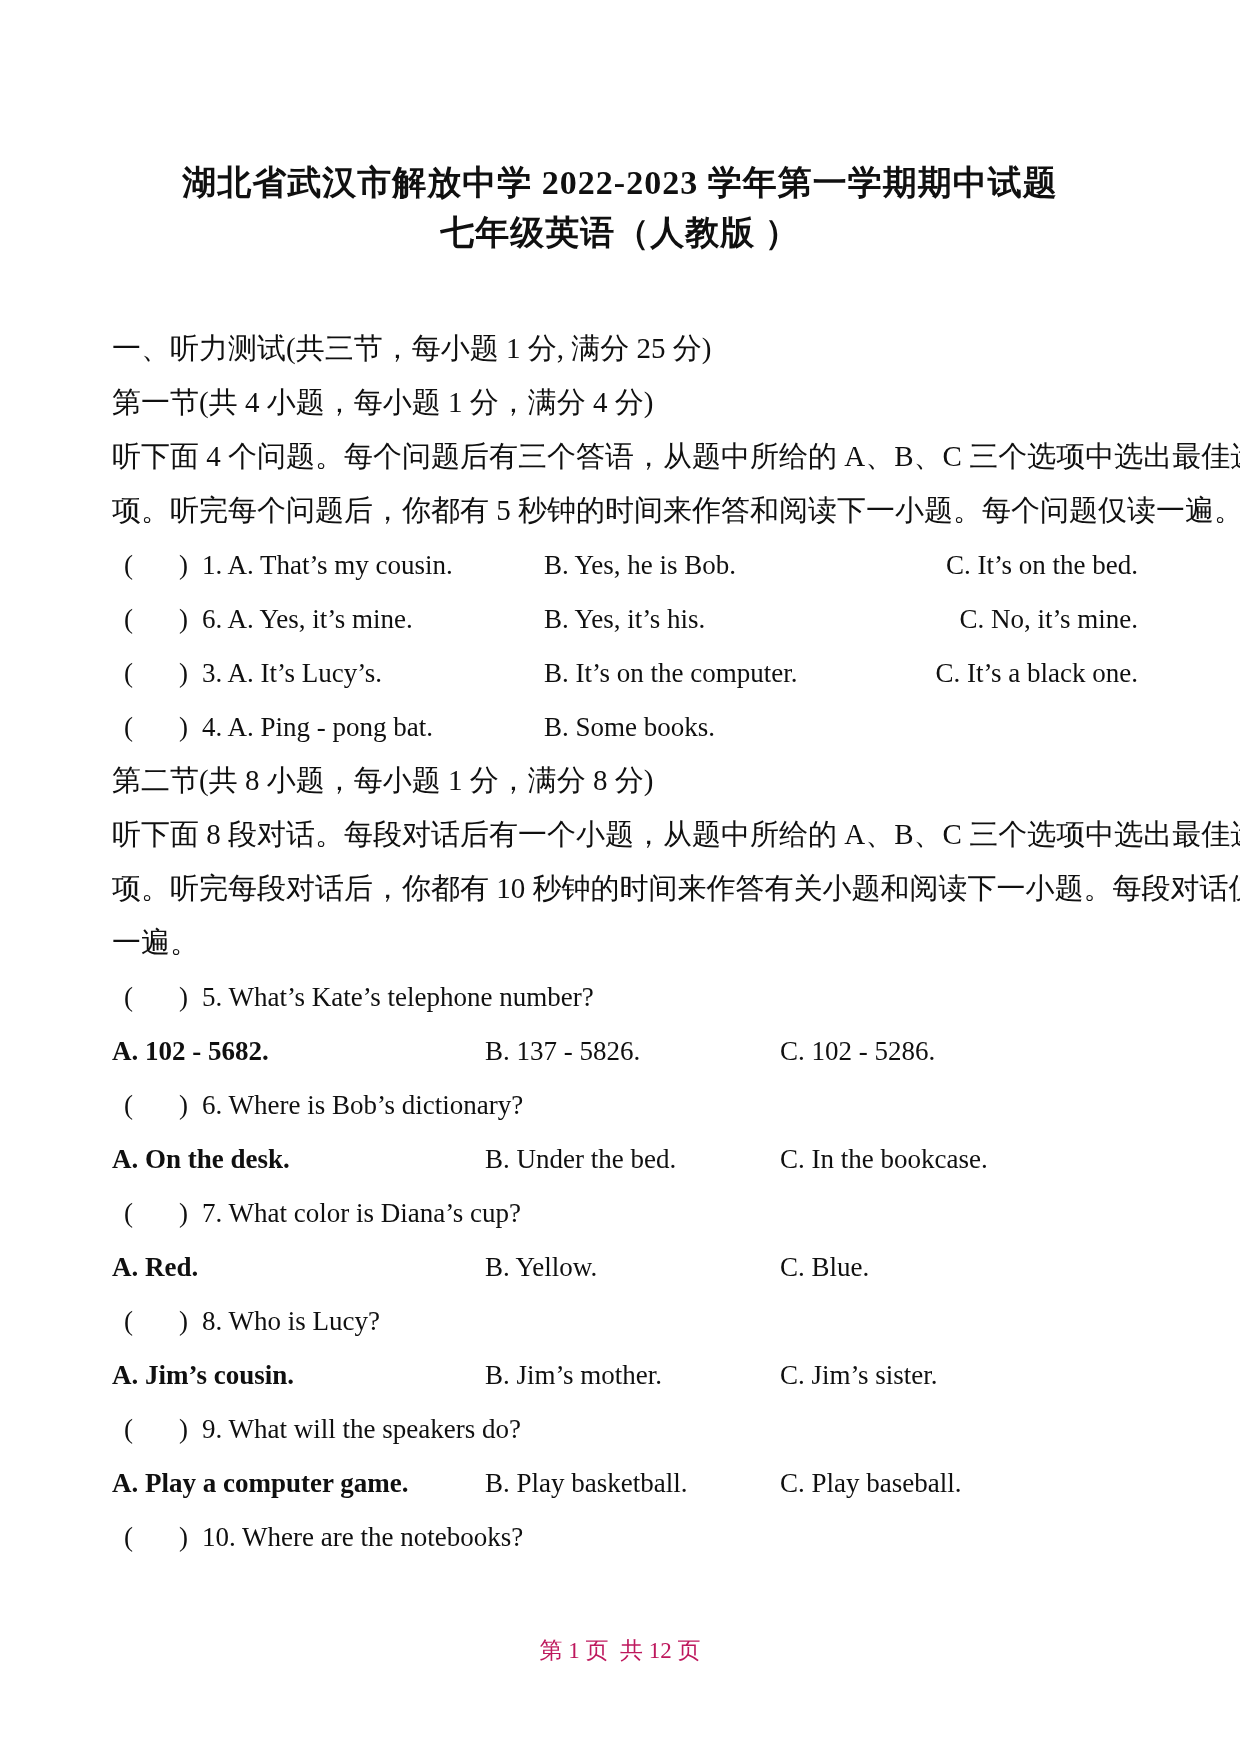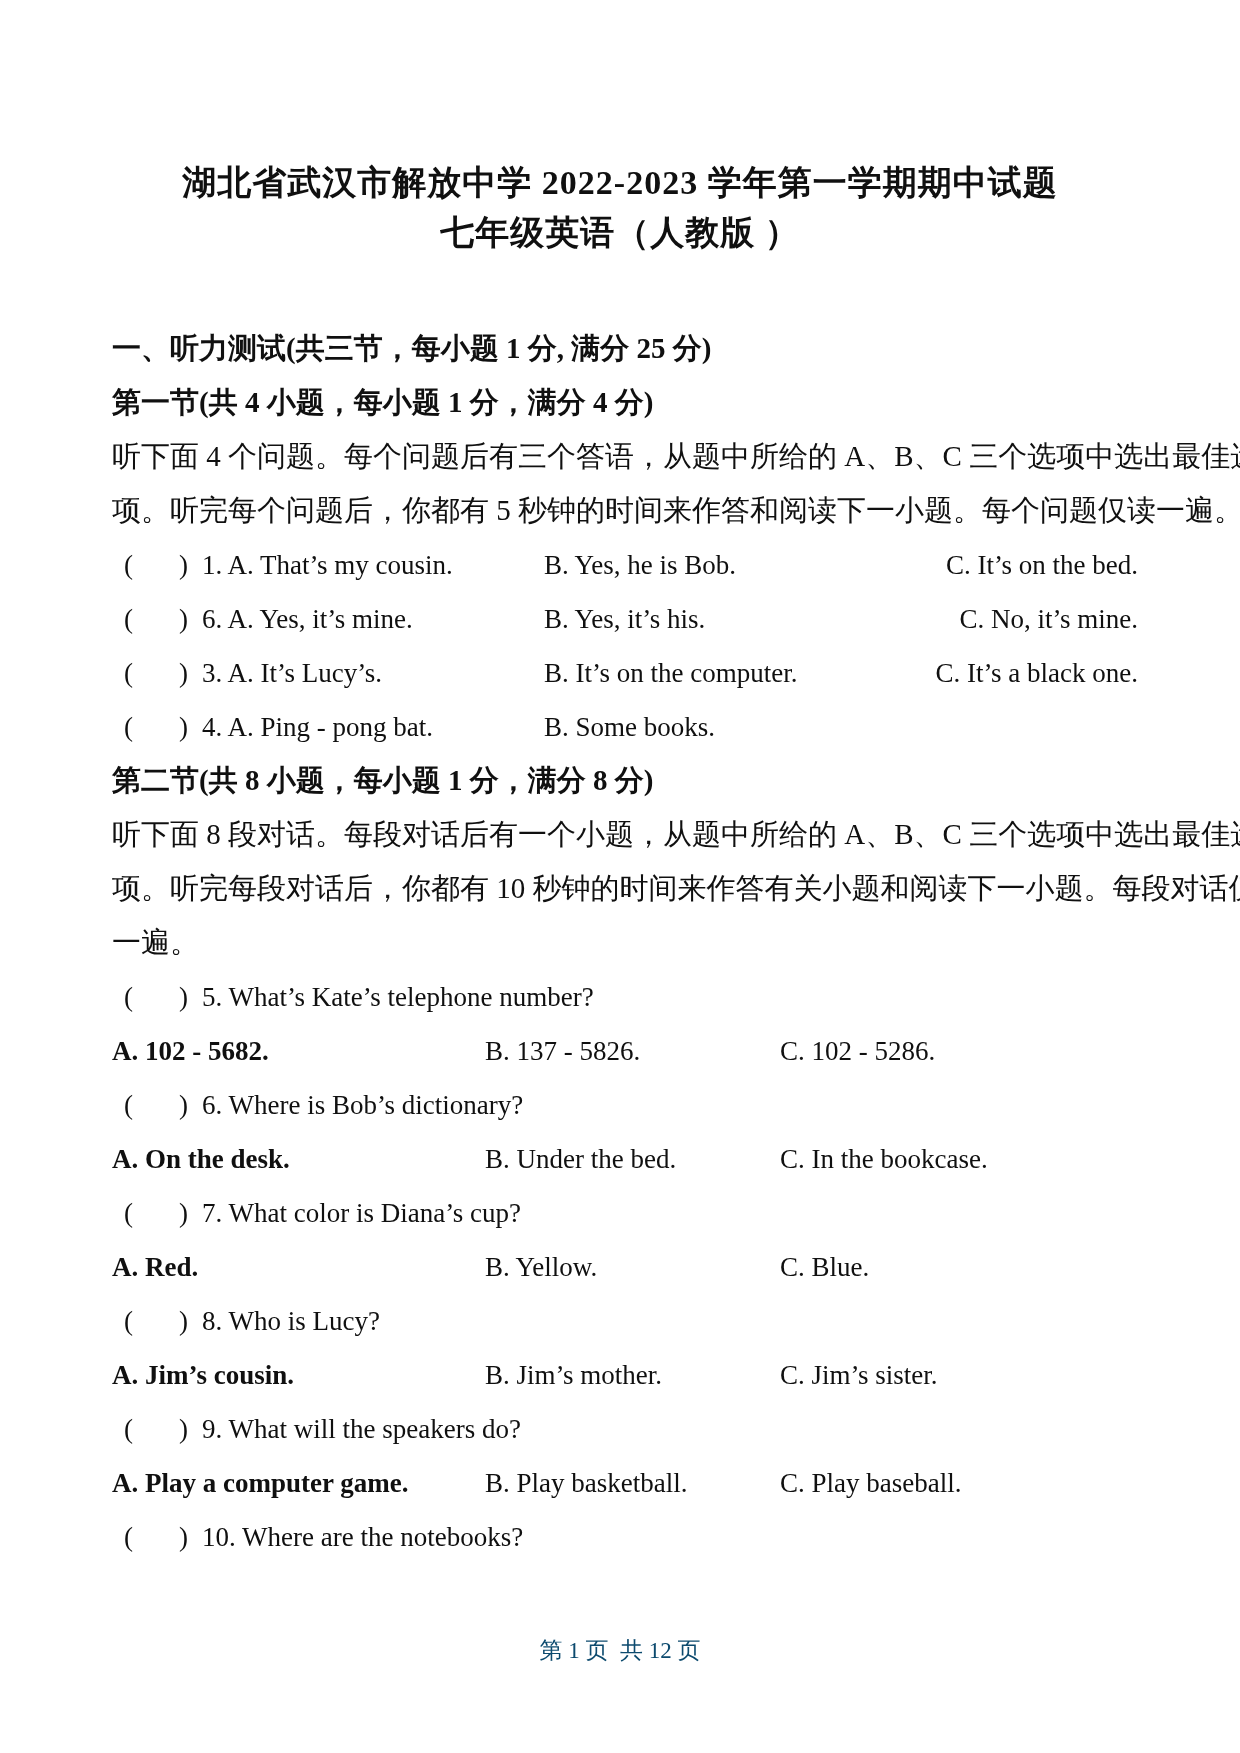--- a/index.html
+++ b/index.html
@@ -33,21 +33,21 @@
     left: 112px;
     width: 1026px;
   }
   .line {
     height: 54px;
     display: flex;
     align-items: center;
     white-space: pre;
     font-size: 29px;
   }
-  .heading { font-weight: 700; }
+  .heading { font-weight: 400; }
   .en { font-size: 27px; }
   .qrow { padding-left: 12px; }
   .qmain { flex: 0 0 420px; display: inline-flex; align-items: center; white-space: pre; }
   .q2main { display: inline-flex; align-items: center; white-space: pre; }
   .optb { flex: 0 0 269px; }
   .optc { flex: 1 1 auto; text-align: right; }
   .paren { display: inline-flex; align-items: center; margin-right: 14px; }
   .psp { display: inline-block; width: 46px; }
   .orow .oa { flex: 0 0 373px; font-weight: bold; }
   .orow .ob { flex: 0 0 295px; }
@@ -55,21 +55,21 @@
   .footer {
     position: absolute;
     top: 1623px;
     left: 0;
     width: 100%;
     height: 54px;
     display: flex;
     align-items: center;
     justify-content: center;
     font-size: 23px;
-    color: #0c4a6e;
+    color: #be185d;
     white-space: pre;
   }
 </style>
 </head>
 <body>
 
 <div class="page">
 
   <header class="titles">
     <div class="title-line">湖北省武汉市解放中学 2022-2023 学年第一学期期中试题</div>

